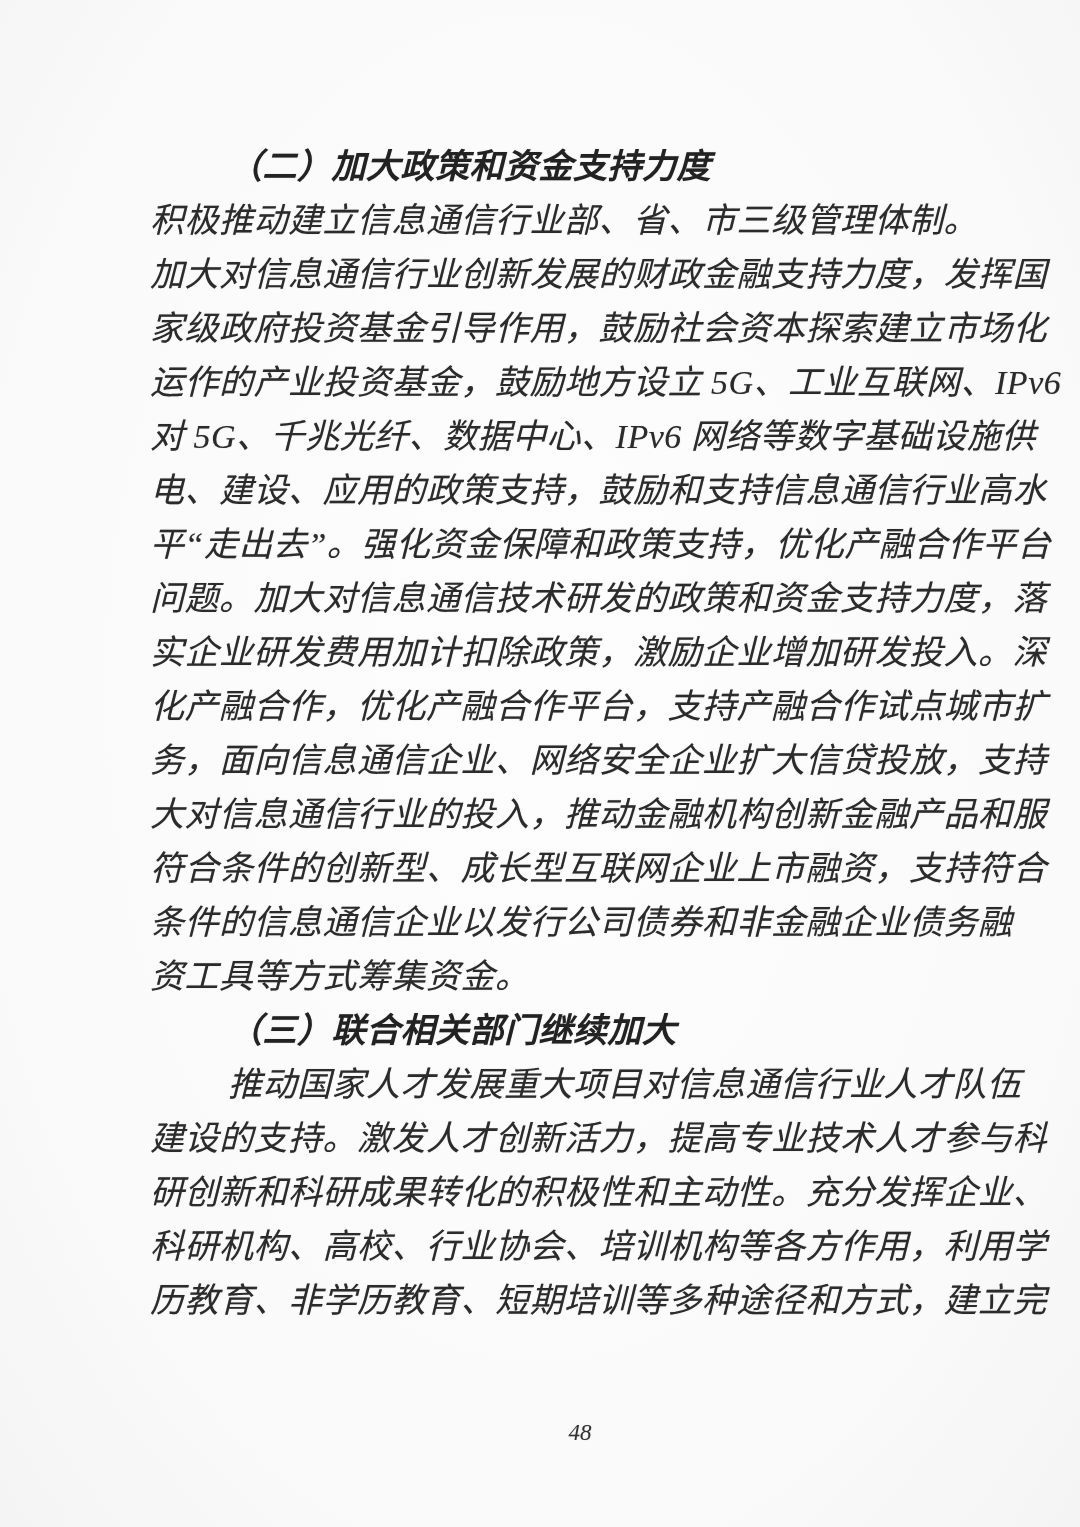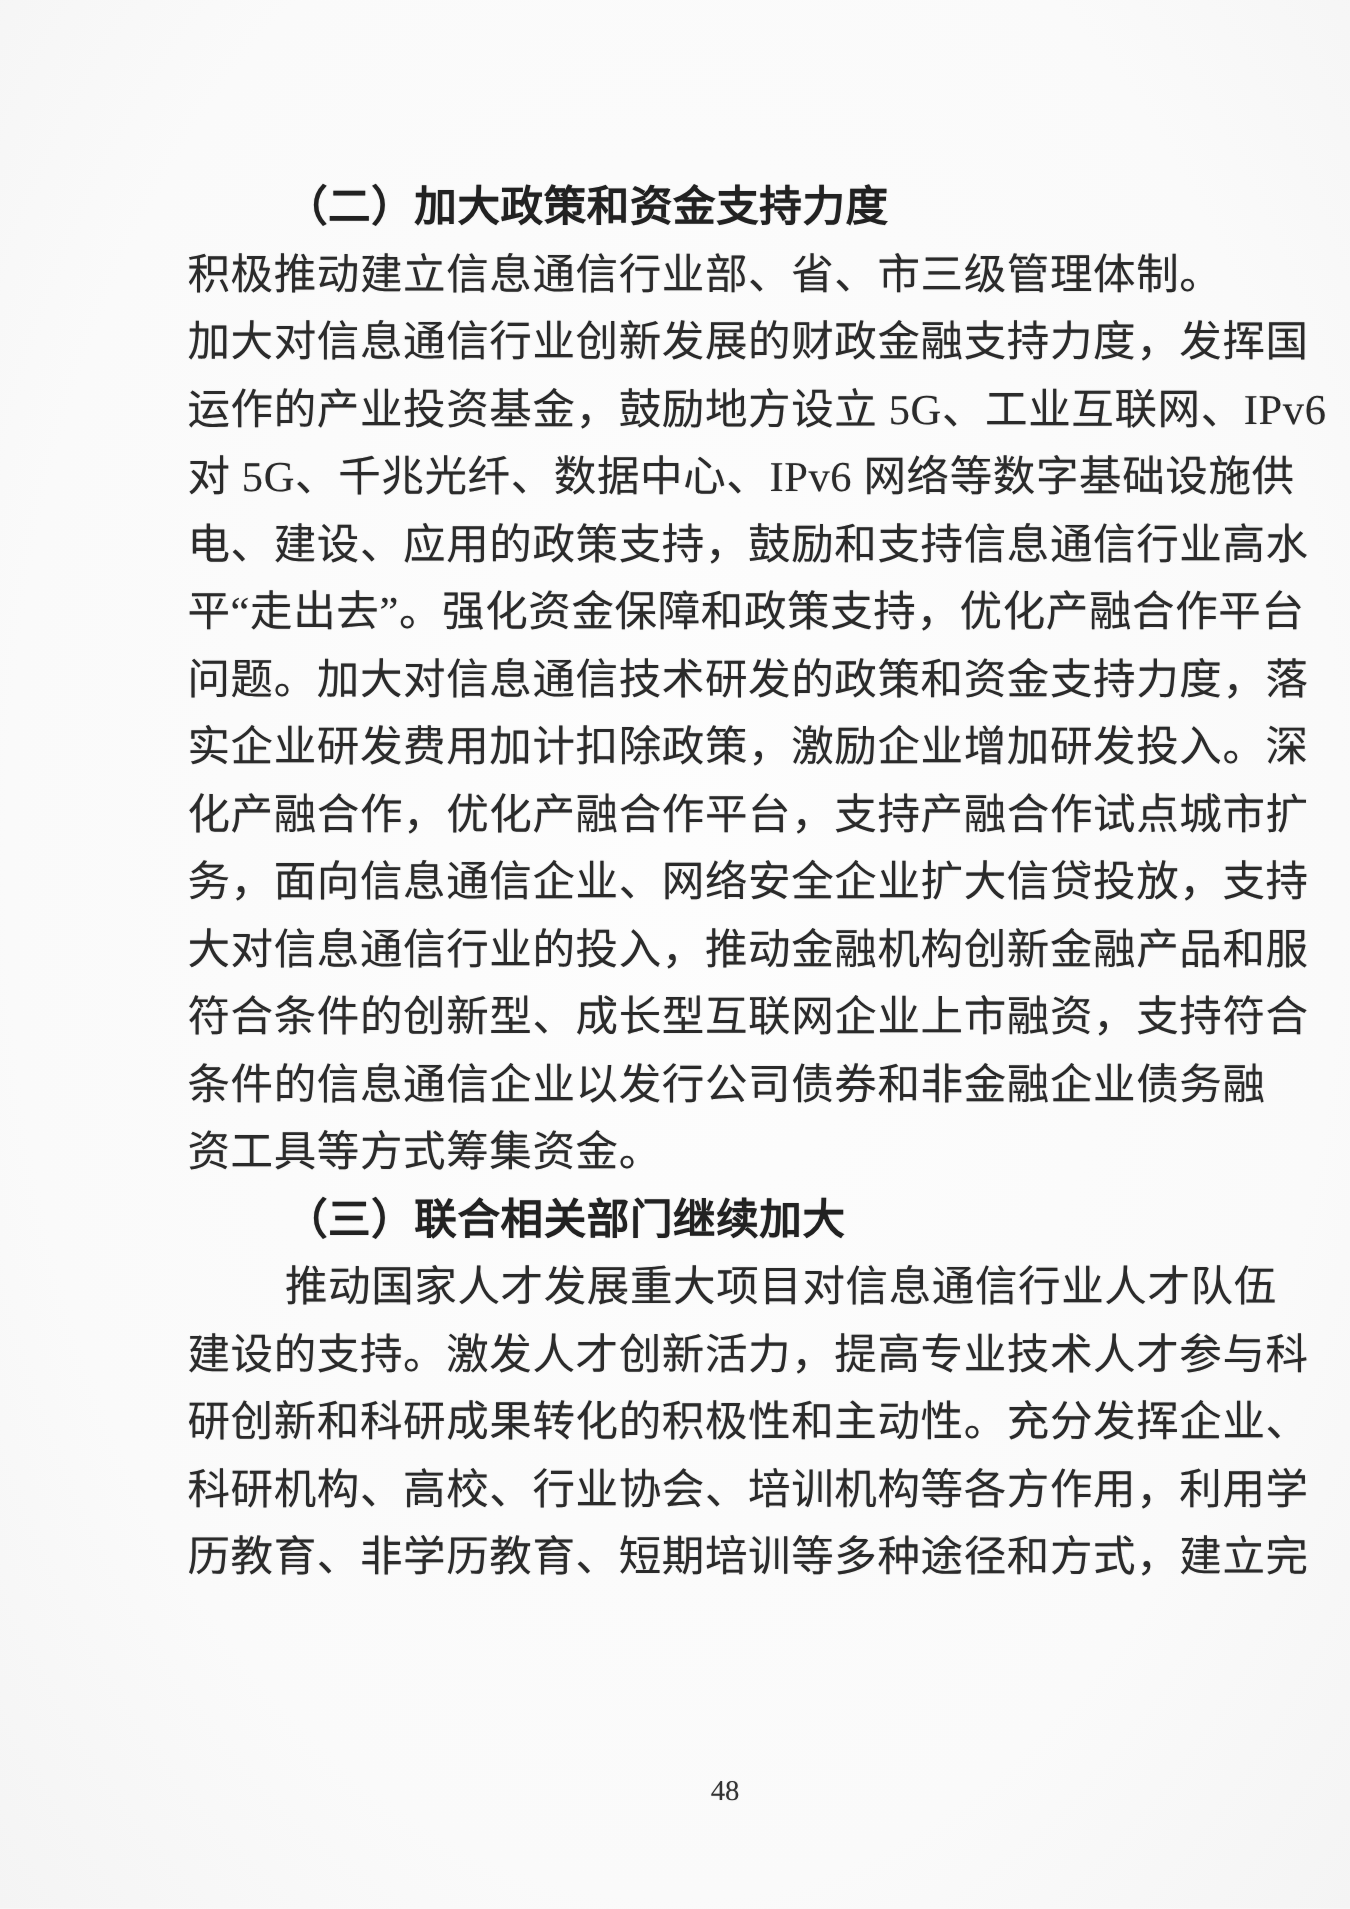--- a/index.html
+++ b/index.html
@@ -12,20 +12,21 @@
     position: relative;
     background: #fbfbfb;
     font-family: "Liberation Serif", "DejaVu Serif", serif;
     overflow: hidden;
   }
   .page {
     position: absolute;
     inset: 0;
     background:
       radial-gradient(ellipse at 50% 45%, #fdfdfd 0%, #fafafa 70%, #f4f4f4 100%);
+    font-style: italic;
   }
   .doc-body {
     position: absolute;
     left: 150px;
     top: 140px;
     width: 786px;
     color: #2b2b2b;
     font-size: 34px;
     line-height: 54px;
     text-shadow: 0 0 1px rgba(40,40,40,0.35);
@@ -64,20 +65,21 @@
 </head>
 <body>
 
 <div class="page">
   <div class="doc-body">
 
     <div class="line heading">（二）加大政策和资金支持力度</div>
 
     <div class="line">积极推动建立信息通信行业部、省、市三级管理体制。</div>
     <div class="line">加大对信息通信行业创新发展的财政金融支持力度，发挥国</div>
+    <div class="line">家级政府投资基金引导作用，鼓励社会资本探索建立市场化</div>
     <div class="line">运作的产业投资基金，鼓励地方设立 5G、工业互联网、IPv6</div>
     <div class="line">对 5G、千兆光纤、数据中心、IPv6 网络等数字基础设施供</div>
     <div class="line">电、建设、应用的政策支持，鼓励和支持信息通信行业高水</div>
     <div class="line">平“走出去”。强化资金保障和政策支持，优化产融合作平台</div>
     <div class="line">问题。加大对信息通信技术研发的政策和资金支持力度，落</div>
     <div class="line">实企业研发费用加计扣除政策，激励企业增加研发投入。深</div>
     <div class="line">化产融合作，优化产融合作平台，支持产融合作试点城市扩</div>
     <div class="line">务，面向信息通信企业、网络安全企业扩大信贷投放，支持</div>
     <div class="line">大对信息通信行业的投入，推动金融机构创新金融产品和服</div>
     <div class="line">符合条件的创新型、成长型互联网企业上市融资，支持符合</div>

